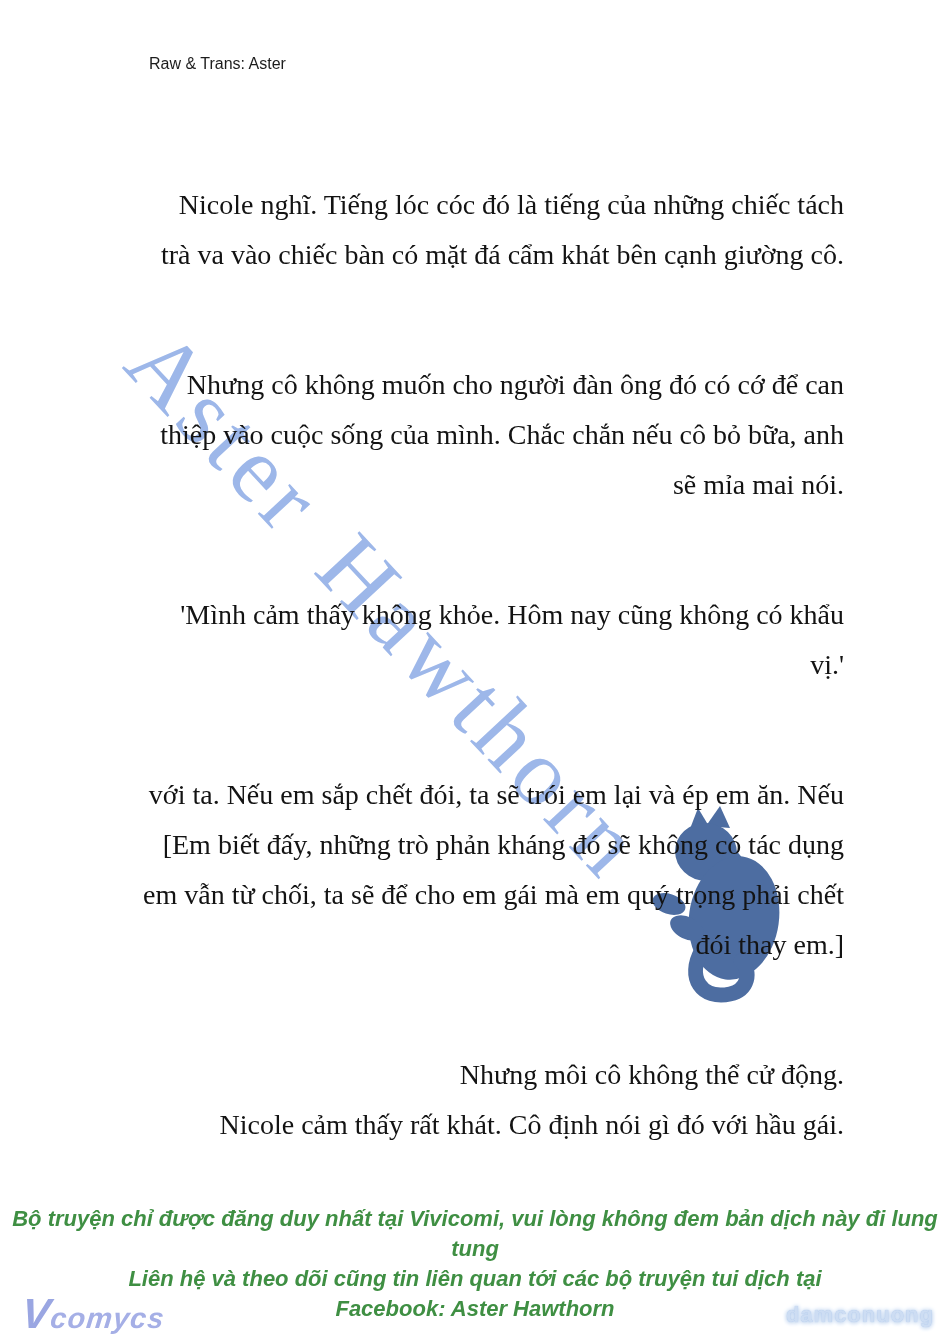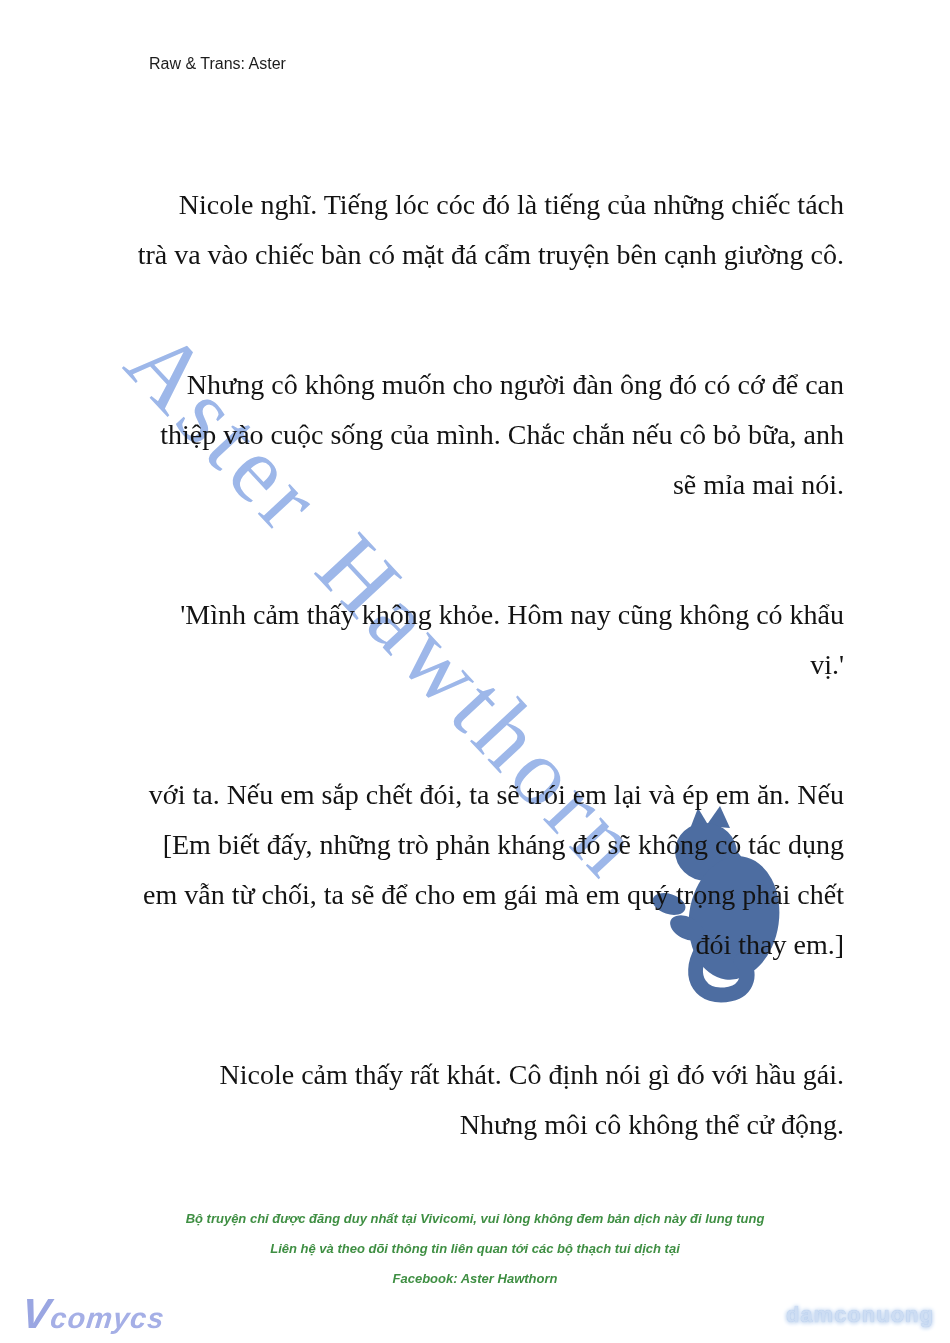--- a/index.html
+++ b/index.html
@@ -41,21 +41,21 @@
     z-index:3;
   }
   .content p { margin:0 0 80px 0;text-align:right; }
   .content .line { display:block; }
 
   .footer-note {
     position:absolute; left:0; top:1204px; width:100%;
     text-align:center;
     font-family:"Liberation Sans", sans-serif;
     font-style:italic; font-weight:bold;
-    font-size:13px; line-height:30px;
+    font-size:22px; line-height:30px;
     color:#3f8f43;
     z-index:3;
   }
 
   .vcomycs-logo {
     position:absolute; left:22px; top:1290px;
     font-family:"Liberation Sans", sans-serif;
     font-style:italic; font-weight:bold;
     font-size:29px; letter-spacing:1px;
     color:#a5afe6;
@@ -92,46 +92,46 @@
       <ellipse cx="94" cy="118" rx="45" ry="62" transform="rotate(8 94 118)"></ellipse>
       <ellipse cx="29" cy="104" rx="17" ry="10" transform="rotate(18 29 104)"></ellipse>
       <ellipse cx="47" cy="128" rx="18" ry="11" transform="rotate(26 47 128)"></ellipse>
       <path d="M 62,150 C 46,178 62,200 90,194 C 108,190 112,172 101,161" fill="none" stroke="#4d6da1" stroke-width="15" stroke-linecap="round"></path>
     </g>
   </svg>
 
   <div class="content">
     <p>
       <span class="line">Nicole nghĩ. Tiếng lóc cóc đó là tiếng của những chiếc tách</span>
-      <span class="line">trà va vào chiếc bàn có mặt đá cẩm truyện bên cạnh giường cô.</span>
+      <span class="line">trà va vào chiếc bàn có mặt đá cẩm khát bên cạnh giường cô.</span>
     </p>
     <p>
       <span class="line">Nhưng cô không muốn cho người đàn ông đó có cớ để can</span>
       <span class="line">thiệp vào cuộc sống của mình. Chắc chắn nếu cô bỏ bữa, anh</span>
       <span class="line">sẽ mỉa mai nói.</span>
     </p>
     <p>
       <span class="line">'Mình cảm thấy không khỏe. Hôm nay cũng không có khẩu</span>
       <span class="line">vị.'</span>
     </p>
     <p>
       <span class="line">với ta. Nếu em sắp chết đói, ta sẽ trói em lại và ép em ăn. Nếu</span>
       <span class="line">[Em biết đấy, những trò phản kháng đó sẽ không có tác dụng</span>
       <span class="line">em vẫn từ chối, ta sẽ để cho em gái mà em quý trọng phải chết</span>
       <span class="line">đói thay em.]</span>
     </p>
     <p>
+      <span class="line">Nhưng môi cô không thể cử động.</span>
       <span class="line">Nicole cảm thấy rất khát. Cô định nói gì đó với hầu gái.</span>
-      <span class="line">Nhưng môi cô không thể cử động.</span>
     </p>
   </div>
 
   <div class="footer-note">
     <div>Bộ truyện chỉ được đăng duy nhất tại Vivicomi, vui lòng không đem bản dịch này đi lung tung</div>
-    <div>Liên hệ và theo dõi thông tin liên quan tới các bộ thạch tui dịch tại</div>
+    <div>Liên hệ và theo dõi cũng tin liên quan tới các bộ truyện tui dịch tại</div>
     <div>Facebook: Aster Hawthorn</div>
   </div>
 
   <div class="vcomycs-logo">Vcomycs</div>
 
   <div class="damconuong-mark">damconuong</div>
 
 </div>
 
 </body></html>

